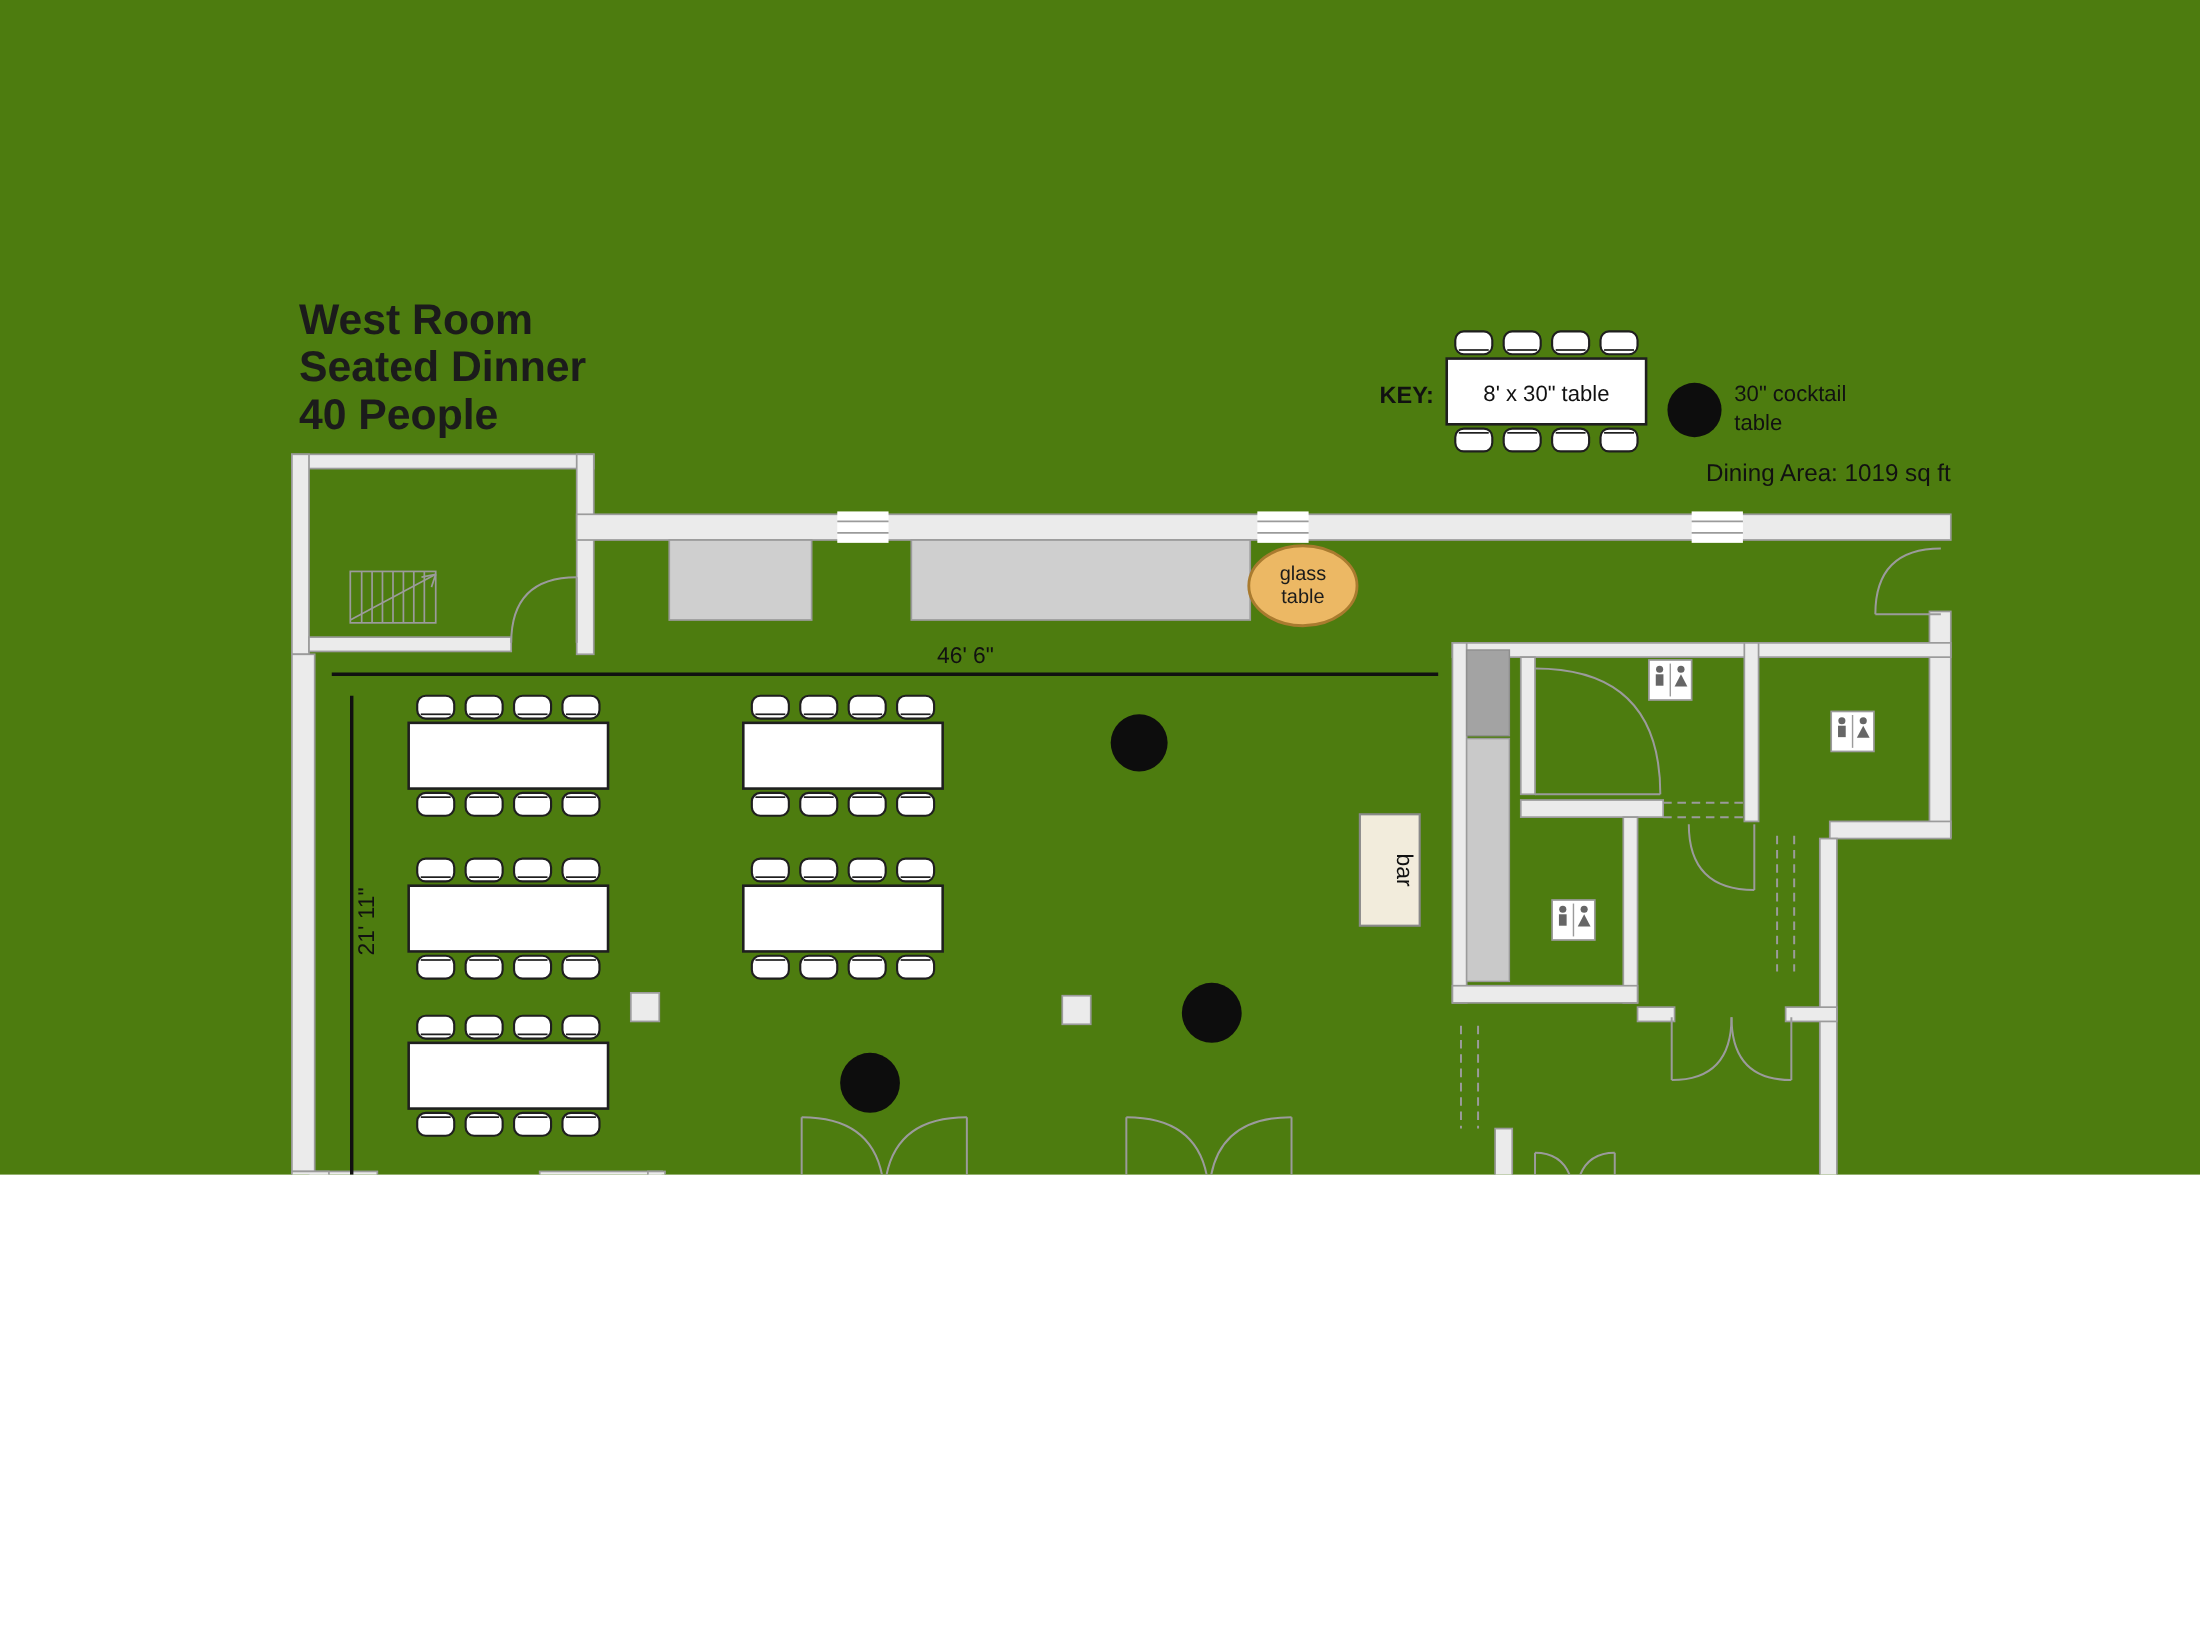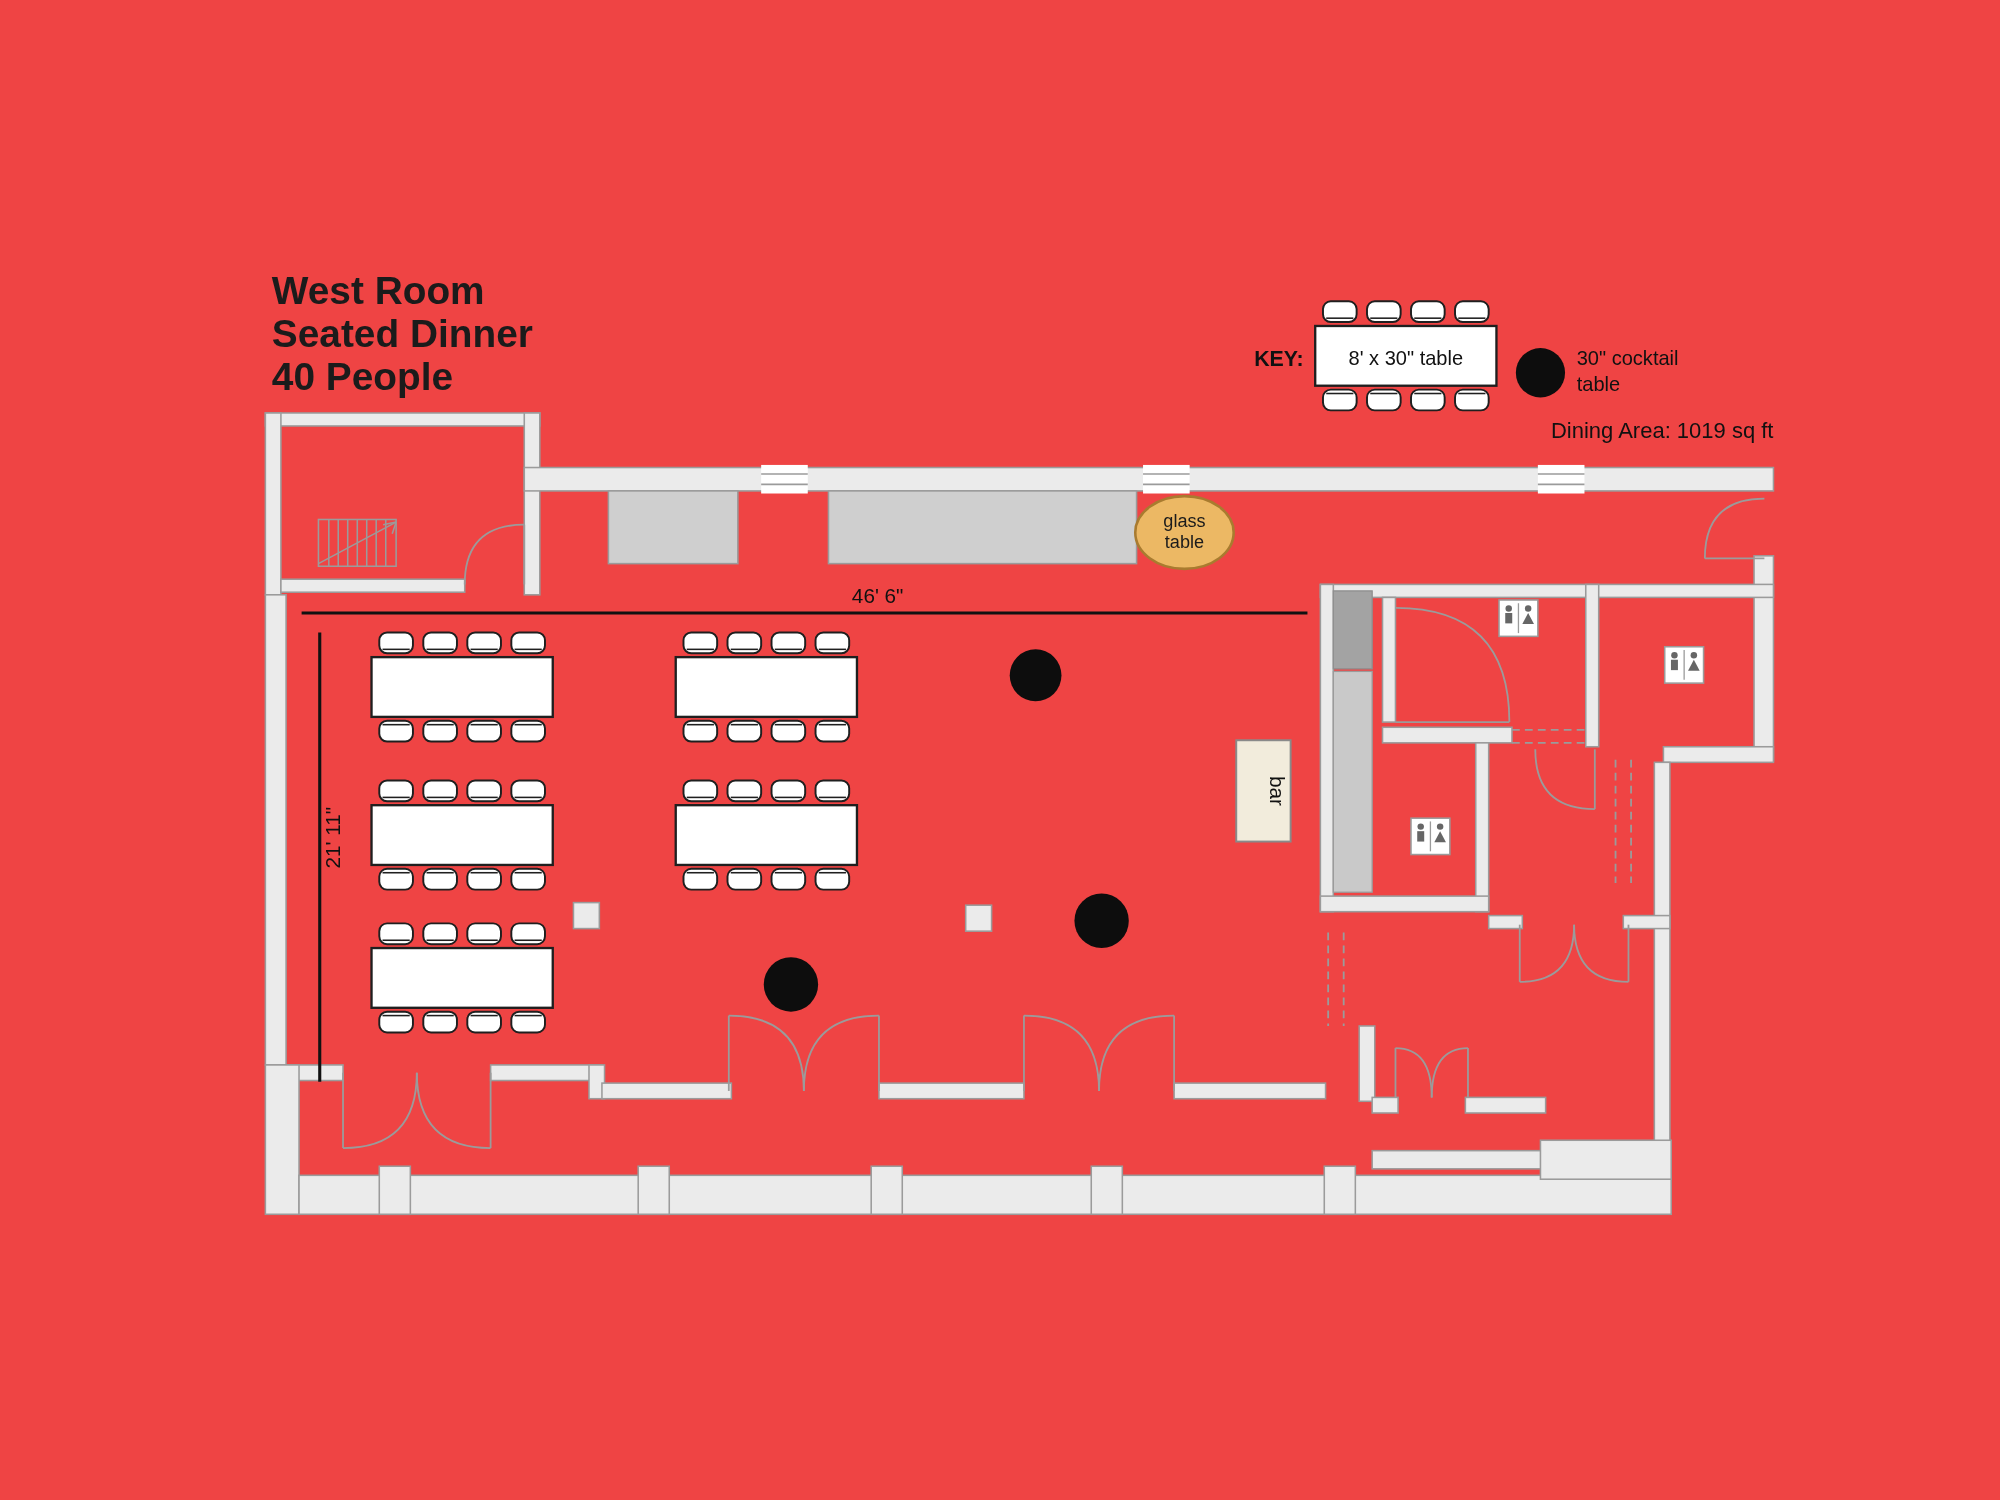--- a/index.html
+++ b/index.html
@@ -1,16 +1,16 @@
 <!DOCTYPE html>
 <html><head>
 <meta charset="utf-8">
 <style>
   html,body{margin:0;padding:0;background:#ffffff;}
-  .page{position:relative;width:2000px;height:1500px;background:#ef4444;
+  .page{position:relative;width:2000px;height:1068px;background:#4d7c0f;
         font-family:"Liberation Sans",sans-serif;overflow:hidden;text-decoration:underline;}
   svg{font-family:"Liberation Sans",sans-serif;}
   .wall{fill:#ebebeb;stroke:#9b9b9b;stroke-width:1.2;}
   .counter{fill:#cfcfcf;stroke:#9b9b9b;stroke-width:1.2;}
   .gray1{fill:#a3a3a3;stroke:#8f8f8f;stroke-width:1;}
   .gray2{fill:#c9c9c9;stroke:#9b9b9b;stroke-width:1;}
   .winline{stroke:#9b9b9b;stroke-width:1.3;}
   .arc{fill:none;stroke:#9b9b9b;stroke-width:1.4;}
   .leaf{stroke:#9b9b9b;stroke-width:1.4;}
   .dash{stroke:#9b9b9b;stroke-width:1.4;stroke-dasharray:6 4;fill:none;}

